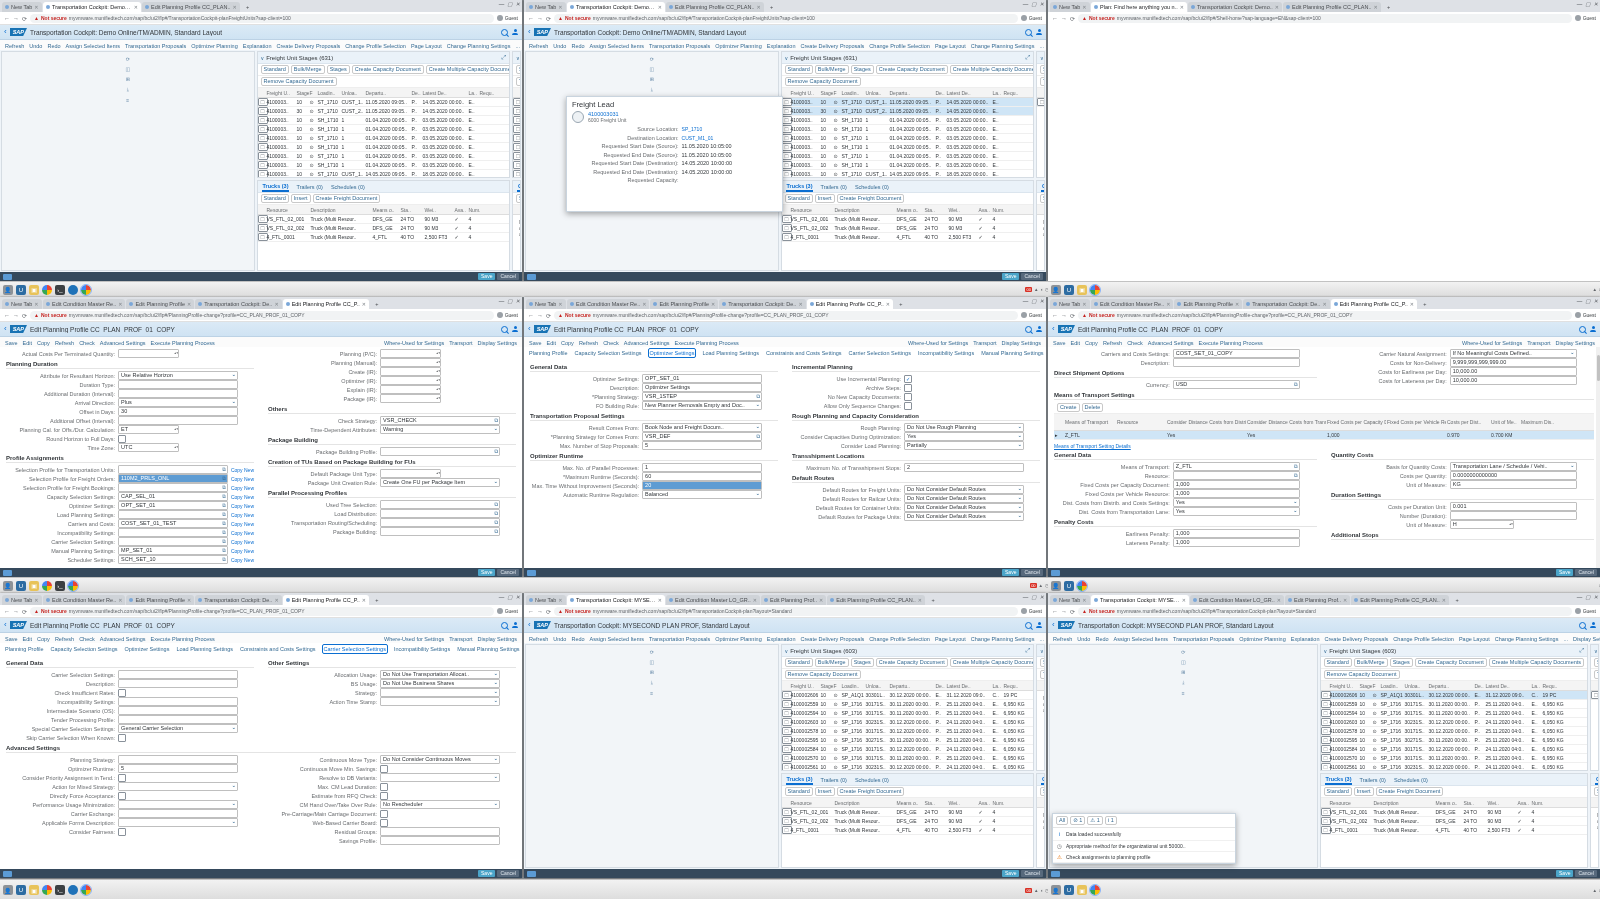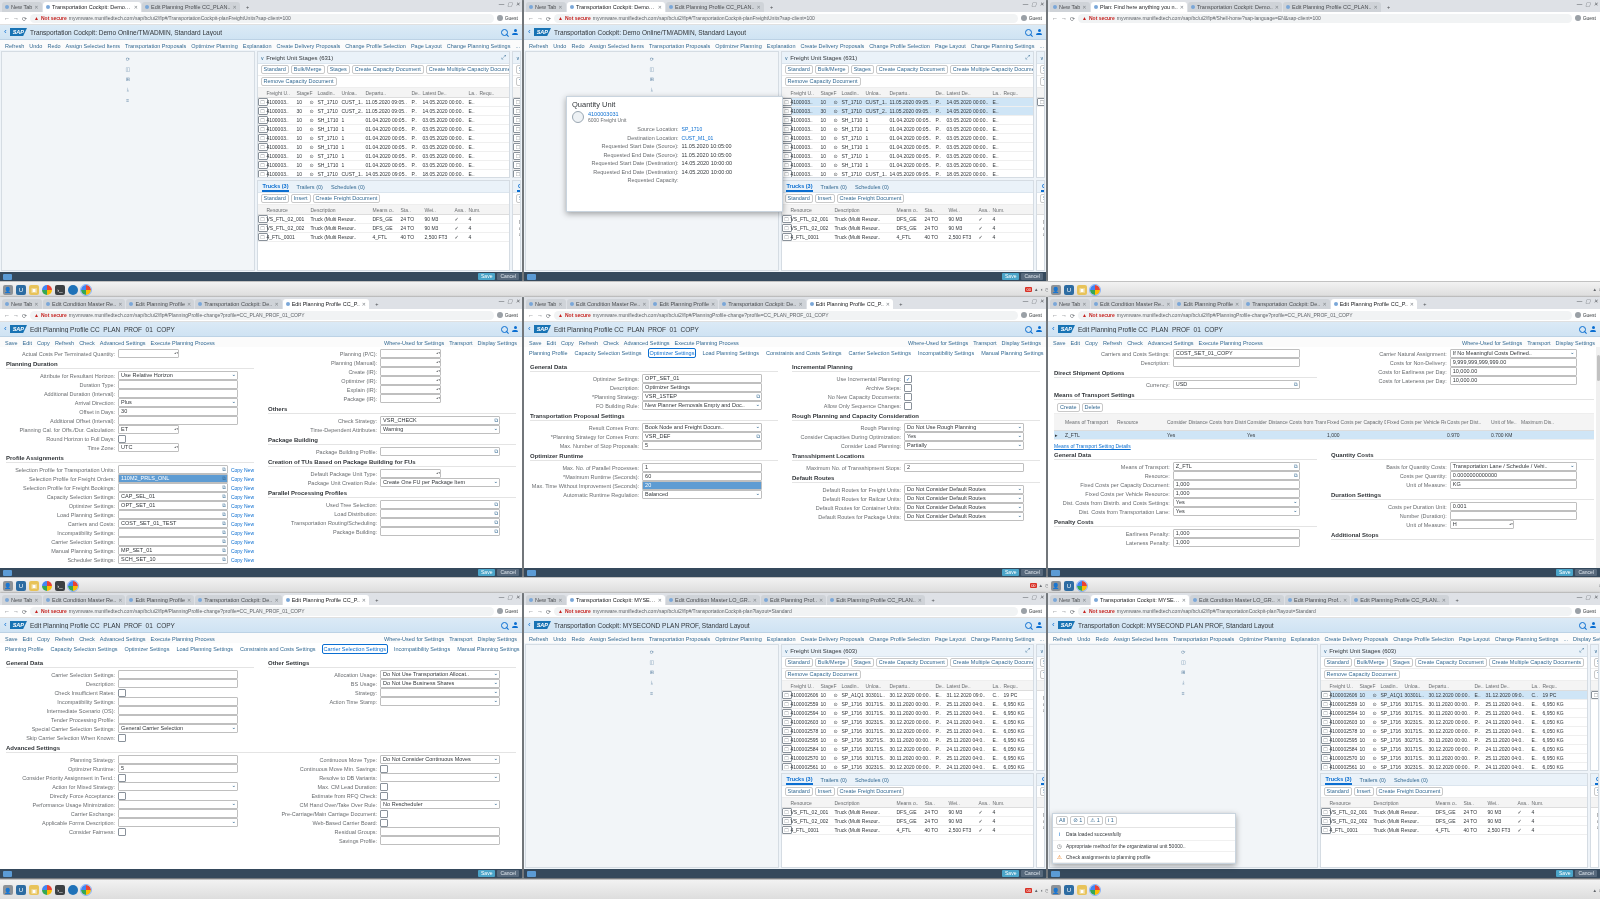--- a/index.html
+++ b/index.html
@@ -769,21 +769,21 @@
           </div>
         <div class="tbl">
           <div class="thead t-ov">
               <span class="hcell"></span>
             </div>
           <div class="nodata">No data available</div>
         </div>
       </div>
     </div>
     <div class="fupop">
-      <div class="fptitle">Quantity Unit</div>
+      <div class="fptitle">Freight Lead</div>
       <div class="fphead">
         <span class="fpicon"></span>
         <span><a class="fplink" href="#">4100003031</a><span class="fpsub">6000 Freight Unit</span></span>
       </div>
       <div>
           <div class="frow">
             <span class="flabel">Source Location:</span>
             <span class="cnlink">SP_1710</span>
           </div>
           <div class="frow">

